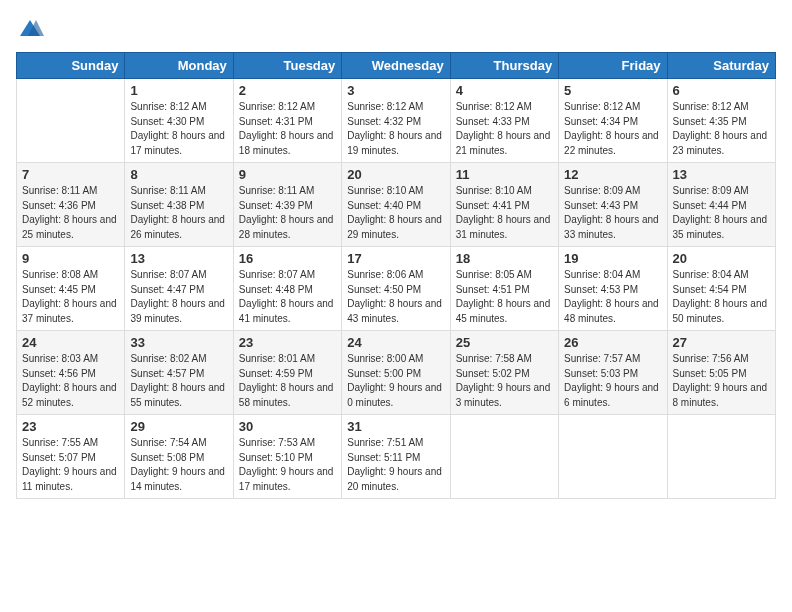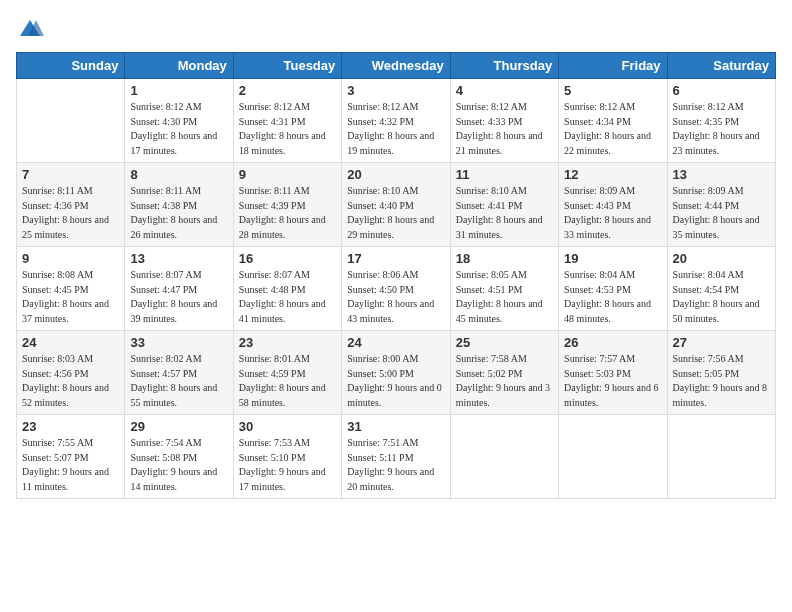--- a/index.html
+++ b/index.html
@@ -81,21 +81,20 @@
     .day-number {
       font-size: 13px;
       font-weight: bold;
       display: block;
       margin-bottom: 2px;
     }
     .day-info {
       font-size: 10px;
       line-height: 1.45;
       color: #333;
-      font-family: Liberation Serif, serif;
     }
     .empty-cell {
       background: #fff !important;
     }
   </style>
 </head>
 <body>
 
 <div class="header">
   <div class="logo">

